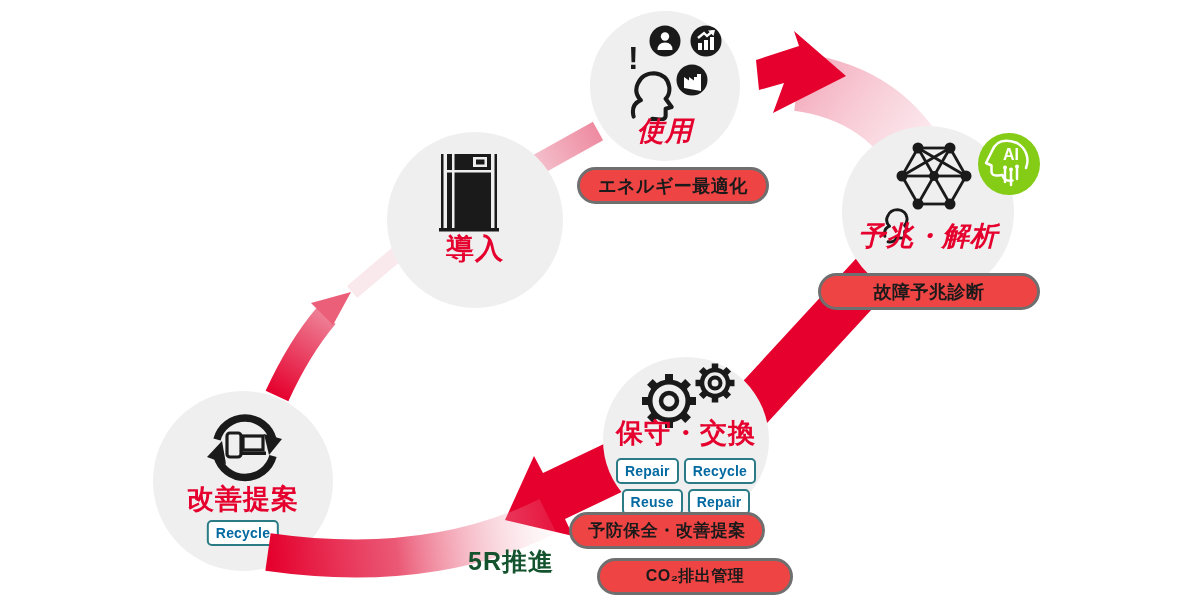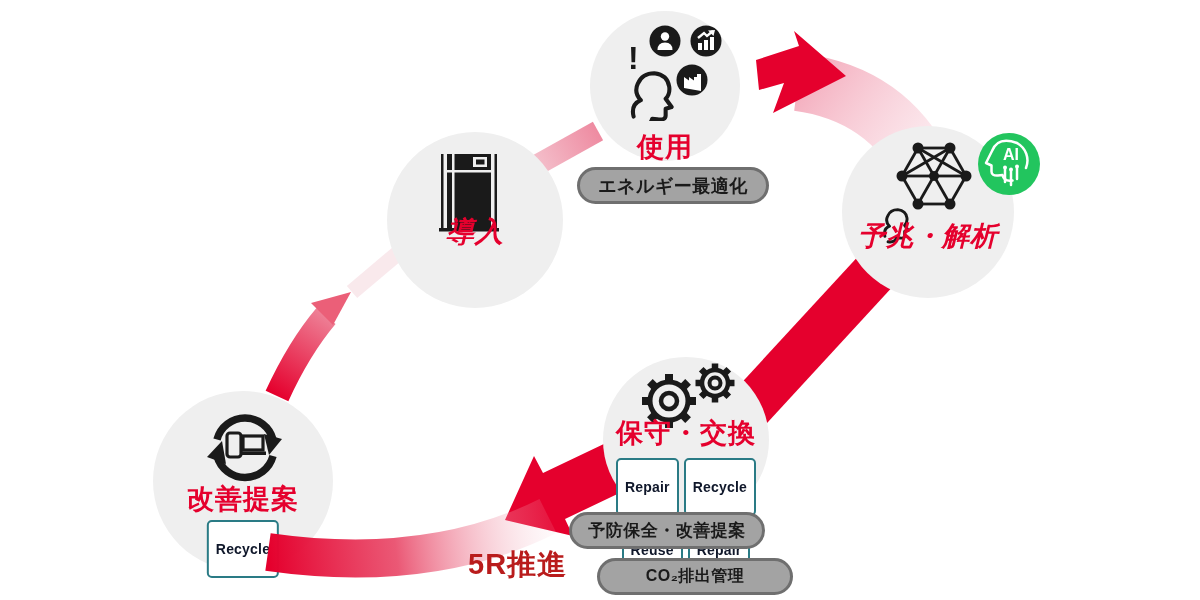--- a/index.html
+++ b/index.html
@@ -4,30 +4,30 @@
 <style>
   html,body{margin:0;padding:0;background:#fff;}
   .canvas{position:relative;width:1200px;height:600px;background:#ffffff;overflow:hidden;
           font-family:"Liberation Sans","DejaVu Sans",sans-serif;}
   .layer{position:absolute;left:0;top:0;pointer-events:none;}
   .back{z-index:0;} .front{z-index:2;}
   .node{position:absolute;border-radius:50%;background:#EFEFEF;z-index:1;}
   .node .icon{position:absolute;}
   .stage-label{position:absolute;left:0;width:100%;text-align:center;color:#E5002D;
                font-weight:800;z-index:3;letter-spacing:1px;line-height:1;}
-  .pill{position:absolute;background:#a3a3a3;border:3px solid #6F6F6F;border-radius:20px;
+  .pill{position:absolute;background:#ef4444;border:3px solid #6F6F6F;border-radius:20px;
         display:flex;align-items:center;justify-content:center;font-weight:800;color:#1A1A1A;
         z-index:3;box-sizing:border-box;letter-spacing:0.5px;}
   .tags{position:absolute;display:flex;flex-wrap:wrap;gap:5px;justify-content:center;z-index:3;}
-  .tag{background:#fff;border:2px solid #2A7B85;border-radius:5px;color:#0f172a;font-weight:800;
-       font-size:14px;padding:18px 7px;line-height:1.3;letter-spacing:0.2px;}
+  .tag{background:#fff;border:2px solid #2A7B85;border-radius:5px;color:#0369a1;font-weight:800;
+       font-size:14px;padding:2px 7px;line-height:1.3;letter-spacing:0.2px;}
   .recycle-tag{position:absolute;left:50%;transform:translateX(-50%);z-index:3;text-align:right;}
   .ai-badge{position:absolute;left:978px;top:133px;width:62px;height:62px;border-radius:50%;
-            background:#22c55e;z-index:3;display:flex;align-items:flex-end;justify-content:center;}
-  .five-r{position:absolute;left:468px;top:545px;font-weight:800;color:#b91c1c;font-size:29px;
+            background:#84cc16;z-index:3;display:flex;align-items:flex-end;justify-content:center;}
+  .five-r{position:absolute;left:468px;top:545px;font-weight:800;color:#14532d;font-size:25px;
           z-index:3;letter-spacing:1px;}
   .f27{font-size:27px;} .f28{font-size:28px;}
 </style>
 </head>
 <body>
 
 <div class="canvas">
 
   <svg class="layer back" width="1200" height="600" viewBox="0 0 1200 600">
     <defs>
@@ -65,21 +65,21 @@
     <svg class="icon" style="left:52px;top:22px;" width="60" height="82" viewBox="0 0 60 82" fill="#1A1A1A">
       <rect x="2" y="0" width="2.5" height="74"></rect>
       <rect x="55.5" y="0" width="2.5" height="74"></rect>
       <rect x="8" y="0" width="44" height="74"></rect>
       <rect x="13" y="0" width="2.5" height="74" fill="#EFEFEF"></rect>
       <rect x="8" y="16" width="44" height="2.5" fill="#EFEFEF"></rect>
       <rect x="34" y="3" width="14" height="10" fill="#EFEFEF"></rect>
       <rect x="37" y="5.5" width="8.5" height="5" fill="#1A1A1A"></rect>
       <rect x="0" y="74" width="60" height="3.5"></rect>
     </svg>
-    <div class="stage-label f28" style="top:86px;font-style:italic;">導入</div>
+    <div class="stage-label f28" style="top:103px;">導入</div>
   </div>
 
   <div class="node" style="left:590px;top:11px;width:150px;height:150px;">
     <svg class="icon" style="left:8px;top:6px;" width="134" height="104" viewBox="0 0 134 104">
 
       <text x="30" y="52" font-size="32" font-weight="800" fill="#1A1A1A" font-family="Liberation Sans,DejaVu Sans,sans-serif">!</text>
 
       <g transform="translate(14,30) scale(1.2)" fill="none" stroke="#1A1A1A" stroke-width="3.4" stroke-linejoin="round" stroke-linecap="round">
         <path d="M18,58 q-2.5,-10 6,-13.7 q-6,-6.3 -2.5,-13.7 q3.7,-8.7 13.7,-8.7 q11,1.2 12.5,11.2 q0.8,6.3 -3,10 l5,6.9 -5,1.5 0,5.6 q0,4.2 -7,3.2 l-4.2,-0.5 q-1.7,7 -11.2,5.6"></path>
       </g>
@@ -97,21 +97,21 @@
         <rect x="4" y="-4" width="4" height="13" fill="#fff"></rect>
         <path d="M-8,-3 L-2,-8 1,-5 7,-10" stroke="#fff" stroke-width="2.4" fill="none"></path>
         <polygon points="9,-11 2,-10.5 7.5,-5" fill="#fff"></polygon>
       </g>
 
       <g transform="translate(94,63)">
         <circle r="15.5" fill="#1A1A1A"></circle>
         <path d="M-8,8 v-11 l5,3.5 v-3.5 l5,3.5 v-3.5 h3 v-3 h4 v17 z" fill="#fff"></path>
       </g>
     </svg>
-    <div class="stage-label f27" style="top:123px;">使用</div>
+    <div class="stage-label f27" style="top:107px;font-style:italic;">使用</div>
   </div>
 
   <div class="node" style="left:842px;top:126px;width:172px;height:172px;font-style:italic;">
     <svg class="icon" style="left:18px;top:6px;" width="130" height="112" viewBox="0 0 130 112">
       <g stroke="#1A1A1A" stroke-width="2.8">
         <line x1="106" y1="44" x2="90" y2="16"></line>
           <line x1="90" y1="16" x2="58" y2="16"></line>
         <line x1="58" y1="16" x2="42" y2="44"></line>
           <line x1="42" y1="44" x2="58" y2="72"></line>
         <line x1="58" y1="72" x2="90" y2="72"></line>
@@ -214,18 +214,19 @@
       <linearGradient id="gradBottom" x1="268" y1="552" x2="548" y2="516" gradientUnits="userSpaceOnUse">
         <stop offset="0" stop-color="#E5002D"></stop>
         <stop offset="0.45" stop-color="#E73B5D" stop-opacity="0.85"></stop>
         <stop offset="1" stop-color="#F6CAD4" stop-opacity="0.12"></stop>
       </linearGradient>
     </defs>
     <path d="M 268,552 Q 430,575 548,516" stroke="url(#gradBottom)" stroke-width="38" fill="none"></path>
   </svg>
 
   <div class="pill" style="left:577px;top:167px;width:192px;height:37px;font-size:18px;">エネルギー最適化</div>
+  <div class="pill" style="left:818px;top:273px;width:222px;height:37px;font-size:18px;">故障予兆診断</div>
   <div class="pill" style="left:569px;top:512px;width:196px;height:37px;font-size:17px;">予防保全・改善提案</div>
   <div class="pill" style="left:597px;top:558px;width:196px;height:37px;font-size:16px;">CO₂排出管理</div>
 
   <div class="five-r">5R推進</div>
 
 </div>
 
 </body></html>

